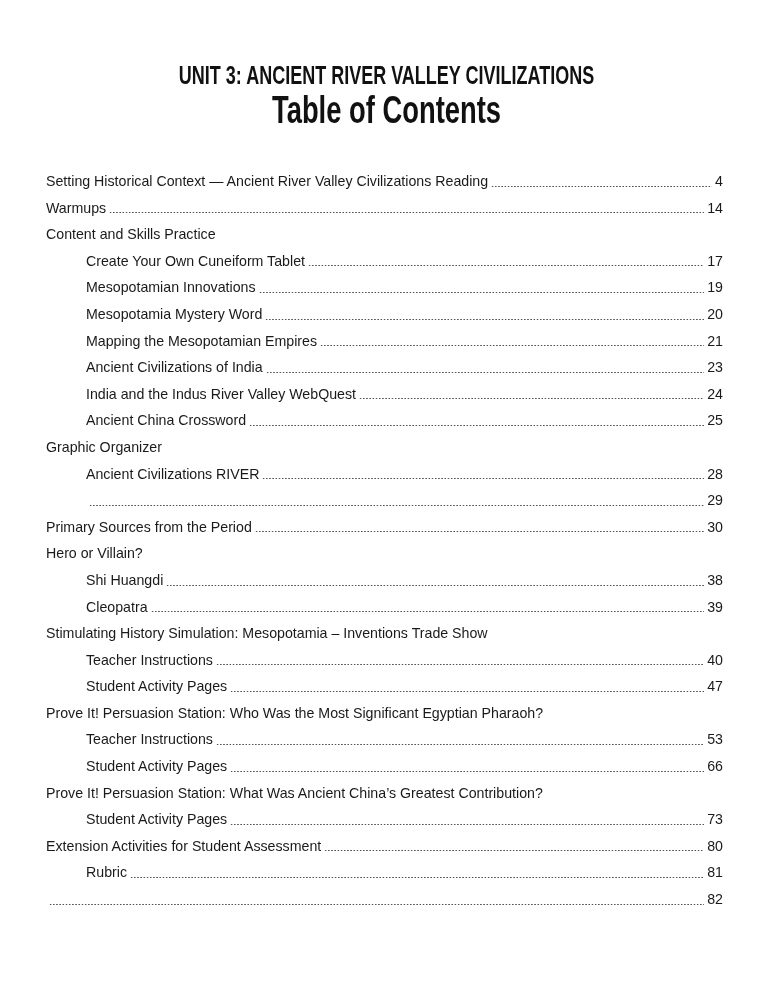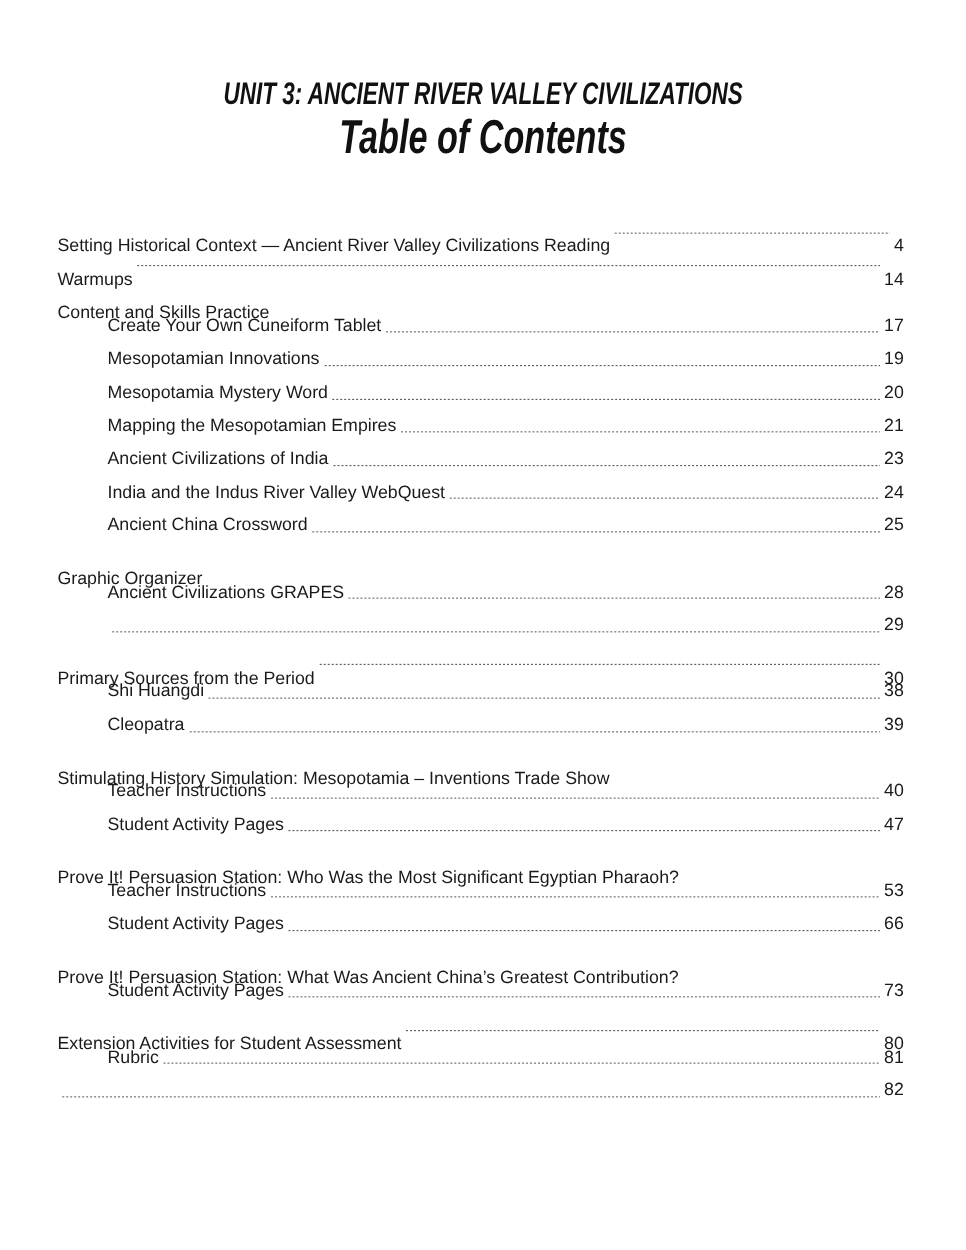--- a/index.html
+++ b/index.html
@@ -1,39 +1,39 @@
 <!DOCTYPE html>
 <html><head>
   <meta charset="utf-8">
   <style>
     html, body { margin: 0; padding: 0; background: #ffffff; }
     body {
       width: 773px; height: 1000px; position: relative; overflow: hidden;
       font-family: "Liberation Sans", "DejaVu Sans", sans-serif; color: #1a1a1a;
     }
-    .header { position: absolute; top: 60px; left: 0; width: 773px; text-align: center; font-style: italic; }
+    .header { position: absolute; top: 60px; left: 0; width: 773px; text-align: center; }
     .unit-title {
       font-family: "Liberation Sans", sans-serif; font-weight: bold;
       font-size: 25px; letter-spacing: 0px; line-height: 30px;
       transform: scaleX(0.72); transform-origin: center; white-space: nowrap;
       color: #111;
     }
     .toc-title {
       font-family: "Liberation Sans", sans-serif; font-weight: bold;
       font-size: 38px; line-height: 40px; margin-top: 0px;
       transform: scaleX(0.72); transform-origin: center; white-space: nowrap;
       color: #111;
     }
     .toc { position: absolute; top: 168px; left: 46px; width: 677px; }
     .row {
       display: flex; align-items: baseline; height: 26.6px;
       font-size: 14.2px; line-height: 26.6px; white-space: nowrap;
     }
     .row.indent { padding-left: 40px; align-items: flex-end; }
-    .row .label { flex: 0 0 auto; margin-top: 16px; }
+    .row .label { flex: 0 0 auto; }
     .row .leader {
       flex: 1 1 auto; margin: 0 3px; height: 1px; align-self: flex-end;
       margin-bottom: 8px;
       background-image: radial-gradient(circle, #555 0.7px, transparent 0.9px);
       background-size: 3.2px 2px; background-repeat: repeat-x; background-position: left center;
     }
     .row .page { flex: 0 0 auto; text-align: right; }
   </style>
 </head>
 <body>
@@ -89,32 +89,35 @@
     </div>
     <div class="row indent">
       <span class="label">Ancient China Crossword</span>
       <span class="leader"></span>
       <span class="page">25</span>
     </div>
     <div class="row">
       <span class="label">Graphic Organizer</span>
     </div>
     <div class="row indent">
-      <span class="label">Ancient Civilizations GRAPES</span>
+      <span class="label">Ancient Civilizations RIVER</span>
       <span class="leader"></span>
       <span class="page">28</span>
     </div>
     <div class="row indent">
       <span class="leader"></span>
       <span class="page">29</span>
     </div>
     <div class="row">
       <span class="label">Primary Sources from the Period</span>
       <span class="leader"></span>
       <span class="page">30</span>
+    </div>
+    <div class="row">
+      <span class="label">Hero or Villain?</span>
     </div>
     <div class="row indent">
       <span class="label">Shi Huangdi</span>
       <span class="leader"></span>
       <span class="page">38</span>
     </div>
     <div class="row indent">
       <span class="label">Cleopatra</span>
       <span class="leader"></span>
       <span class="page">39</span>

